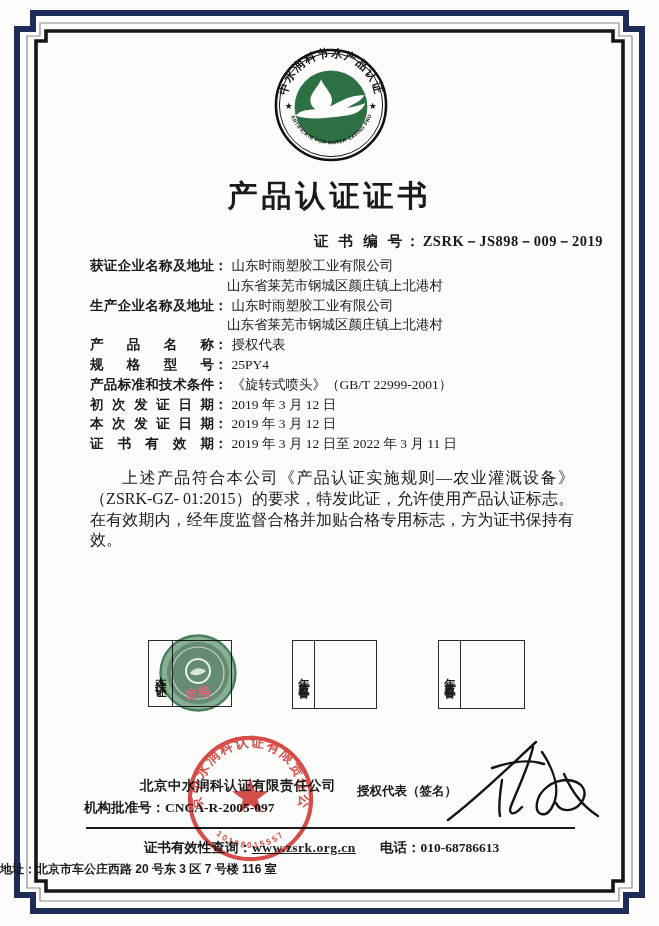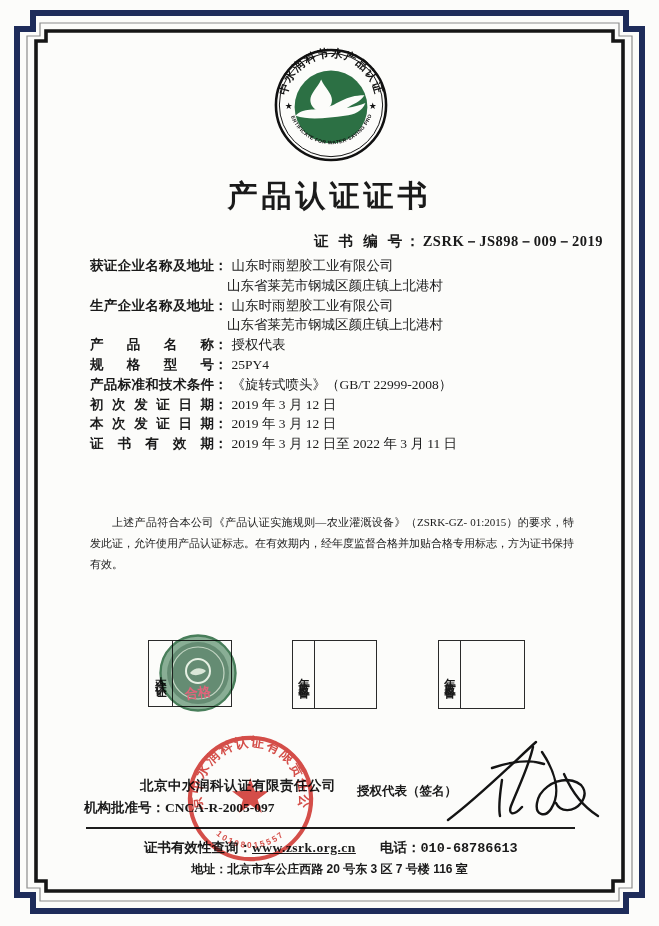--- a/index.html
+++ b/index.html
@@ -24,22 +24,22 @@
   .fields{position:absolute;left:90px;top:256px;width:500px;z-index:2;}
   .frow{line-height:19.8px;font-size:13.5px;white-space:nowrap;}
   .flabel{
     display:inline-block;width:124px;font-weight:700;
     text-align:justify;text-align-last:justify;vertical-align:top;
   }
   .fcolon{font-weight:700;}
   .fvalue{font-family:"Liberation Serif","DejaVu Serif",serif;padding-left:4px;}
   .fcont{padding-left:133px;}
   .statement{
-    position:absolute;left:90px;top:512px;width:484px;z-index:2;
-    font-size:11px;line-height:20.8px;text-indent:2em;text-align:justify;
+    position:absolute;left:90px;top:468px;width:484px;z-index:2;
+    font-size:16px;line-height:20.8px;text-indent:2em;text-align:justify;
     font-family:"Liberation Serif","DejaVu Serif",serif;
   }
   .certbox{position:absolute;border:1.5px solid #2a2a2a;display:flex;z-index:2;background:transparent;}
   .certbox .vlab{
     border-right:1.5px solid #2a2a2a;display:flex;align-items:center;justify-content:center;
     writing-mode:vertical-rl;text-orientation:upright;
     font-size:11.5px;font-weight:700;letter-spacing:3px;padding:2px 0;
   }
   .box1{left:148px;top:640px;width:82px;height:65px;}
   .box1 .vlab{width:23px;}
@@ -51,22 +51,22 @@
   .red-seal{position:absolute;left:177px;top:725px;width:147px;height:147px;z-index:4;opacity:.83;mix-blend-mode:multiply;}
   .company{position:absolute;left:140px;top:777px;font-size:13.5px;font-weight:700;z-index:2;letter-spacing:.5px;}
   .approval{position:absolute;left:84px;top:799px;font-size:13.5px;font-weight:700;z-index:2;}
   .approval .num{font-family:"Liberation Serif","DejaVu Serif",serif;}
   .replabel{position:absolute;left:357px;top:783px;font-size:12.5px;font-weight:700;z-index:2;}
   .signature{position:absolute;left:436px;top:734px;width:168px;height:102px;z-index:3;}
   .divider{position:absolute;left:86px;top:827px;width:489px;height:2px;background:#1c1c1c;z-index:2;}
   .query{position:absolute;left:144px;top:839px;font-size:13.5px;font-weight:700;z-index:2;}
   .query .url{font-family:"Liberation Serif","DejaVu Serif",serif;text-decoration:underline;letter-spacing:.5px;}
   .phone{position:absolute;left:380px;top:839px;font-size:13.5px;font-weight:700;z-index:2;}
-  .phone .num{font-family:Liberation Mono, monospace;}
-  .address{position:absolute;left:0;right:0;top:861px;text-align:center;font-size:12px;font-weight:700;z-index:2;}
+  .phone .num{font-family:Liberation Serif, serif;}
+  .address{position:absolute;left:0;right:0;top:861px;text-align:left;font-size:12px;font-weight:700;z-index:2;}
 </style>
 </head>
 <body>
 
 <div class="page">
 
   <svg class="border-svg" width="659" height="926" viewBox="0 0 659 926">
     <path d="M 33 13 H 626 V 29 H 642 V 895 H 626 V 911 H 33 V 895 H 17 V 29 H 33 Z" fill="none" stroke="#1e2c5a" stroke-width="6"></path>
     <path d="M 40 23 H 619 V 36 H 632 V 888 H 619 V 901 H 40 V 888 H 27 V 36 H 40 Z" fill="none" stroke="#8c8c8c" stroke-width="1.2"></path>
     <path d="M 46 31 H 613 V 41 H 623 V 881 H 613 V 891 H 46 V 881 H 36 V 41 H 46 Z" fill="none" stroke="#161616" stroke-width="3.6"></path>
@@ -111,21 +111,21 @@
     <div class="frow fcont">
       <span class="fvalue">山东省莱芜市钢城区颜庄镇上北港村</span>
     </div>
     <div class="frow">
       <span class="flabel">产品名称</span><span class="fcolon">：</span><span class="fvalue">授权代表</span>
     </div>
     <div class="frow">
       <span class="flabel">规格型号</span><span class="fcolon">：</span><span class="fvalue">25PY4</span>
     </div>
     <div class="frow">
-      <span class="flabel">产品标准和技术条件</span><span class="fcolon">：</span><span class="fvalue">《旋转式喷头》（GB/T 22999-2008）</span>
+      <span class="flabel">产品标准和技术条件</span><span class="fcolon">：</span><span class="fvalue">《旋转式喷头》（GB/T 22999-2001）</span>
     </div>
     <div class="frow">
       <span class="flabel">初次发证日期</span><span class="fcolon">：</span><span class="fvalue">2019 年 3 月 12 日</span>
     </div>
     <div class="frow">
       <span class="flabel">本次发证日期</span><span class="fcolon">：</span><span class="fvalue">2019 年 3 月 12 日</span>
     </div>
     <div class="frow">
       <span class="flabel">证书有效期</span><span class="fcolon">：</span><span class="fvalue">2019 年 3 月 12 日至 2022 年 3 月 11 日</span>
     </div>

